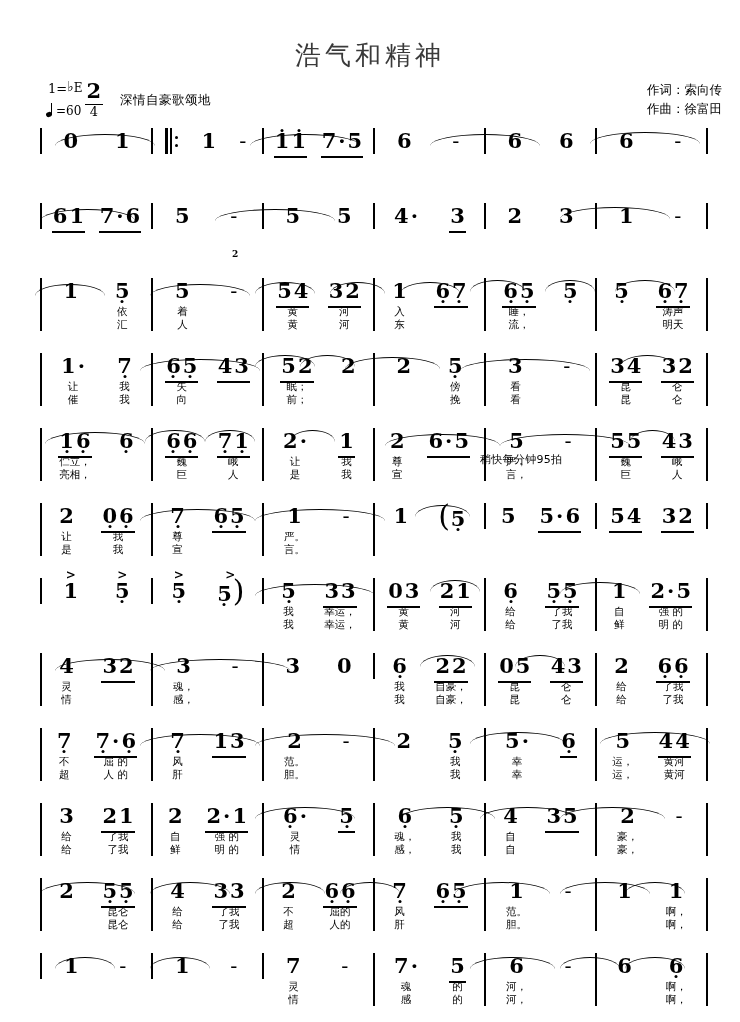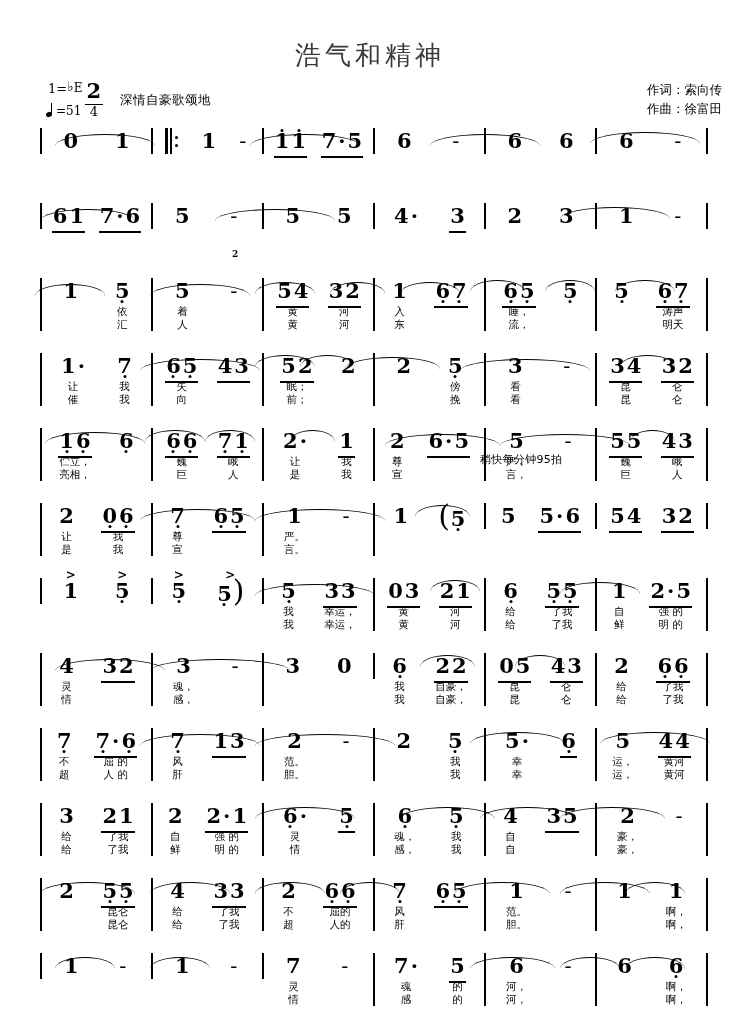--- a/index.html
+++ b/index.html
@@ -272,21 +272,21 @@
     <span class="key-letter">E</span>
     <span class="timesig">
       <span class="num">2</span>
       <span class="den">4</span>
     </span>
   </div>
 </div>
 
 <div id="tempo-row">
   <span class="quarter-note"></span>
-  <span>=51</span>
+  <span>=60</span>
 </div>
 
 <div id="expression-mark">深情自豪歌颂地</div>
 
 <div id="credits">
   <div>作词：索向传</div>
   <div>作曲：徐富田</div>
 </div>
 
 <div id="tempo2">稍快每分钟95拍</div>

